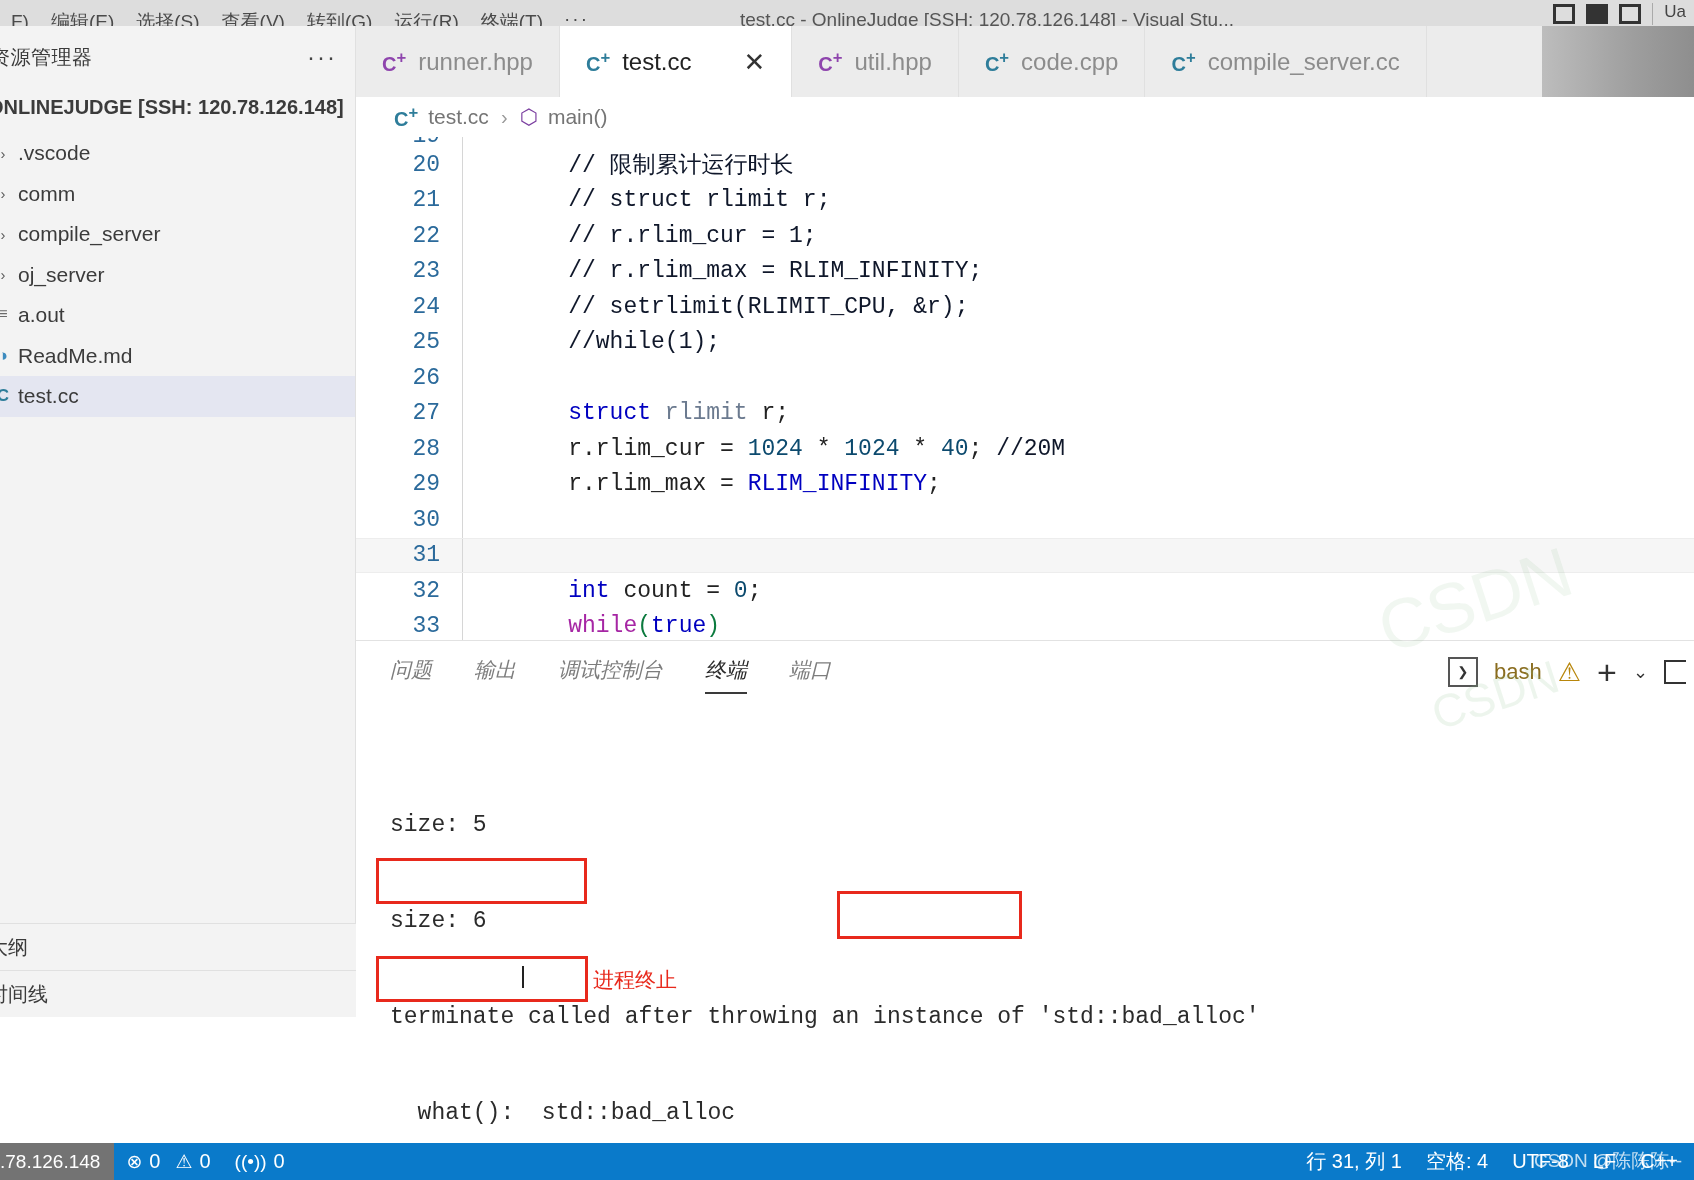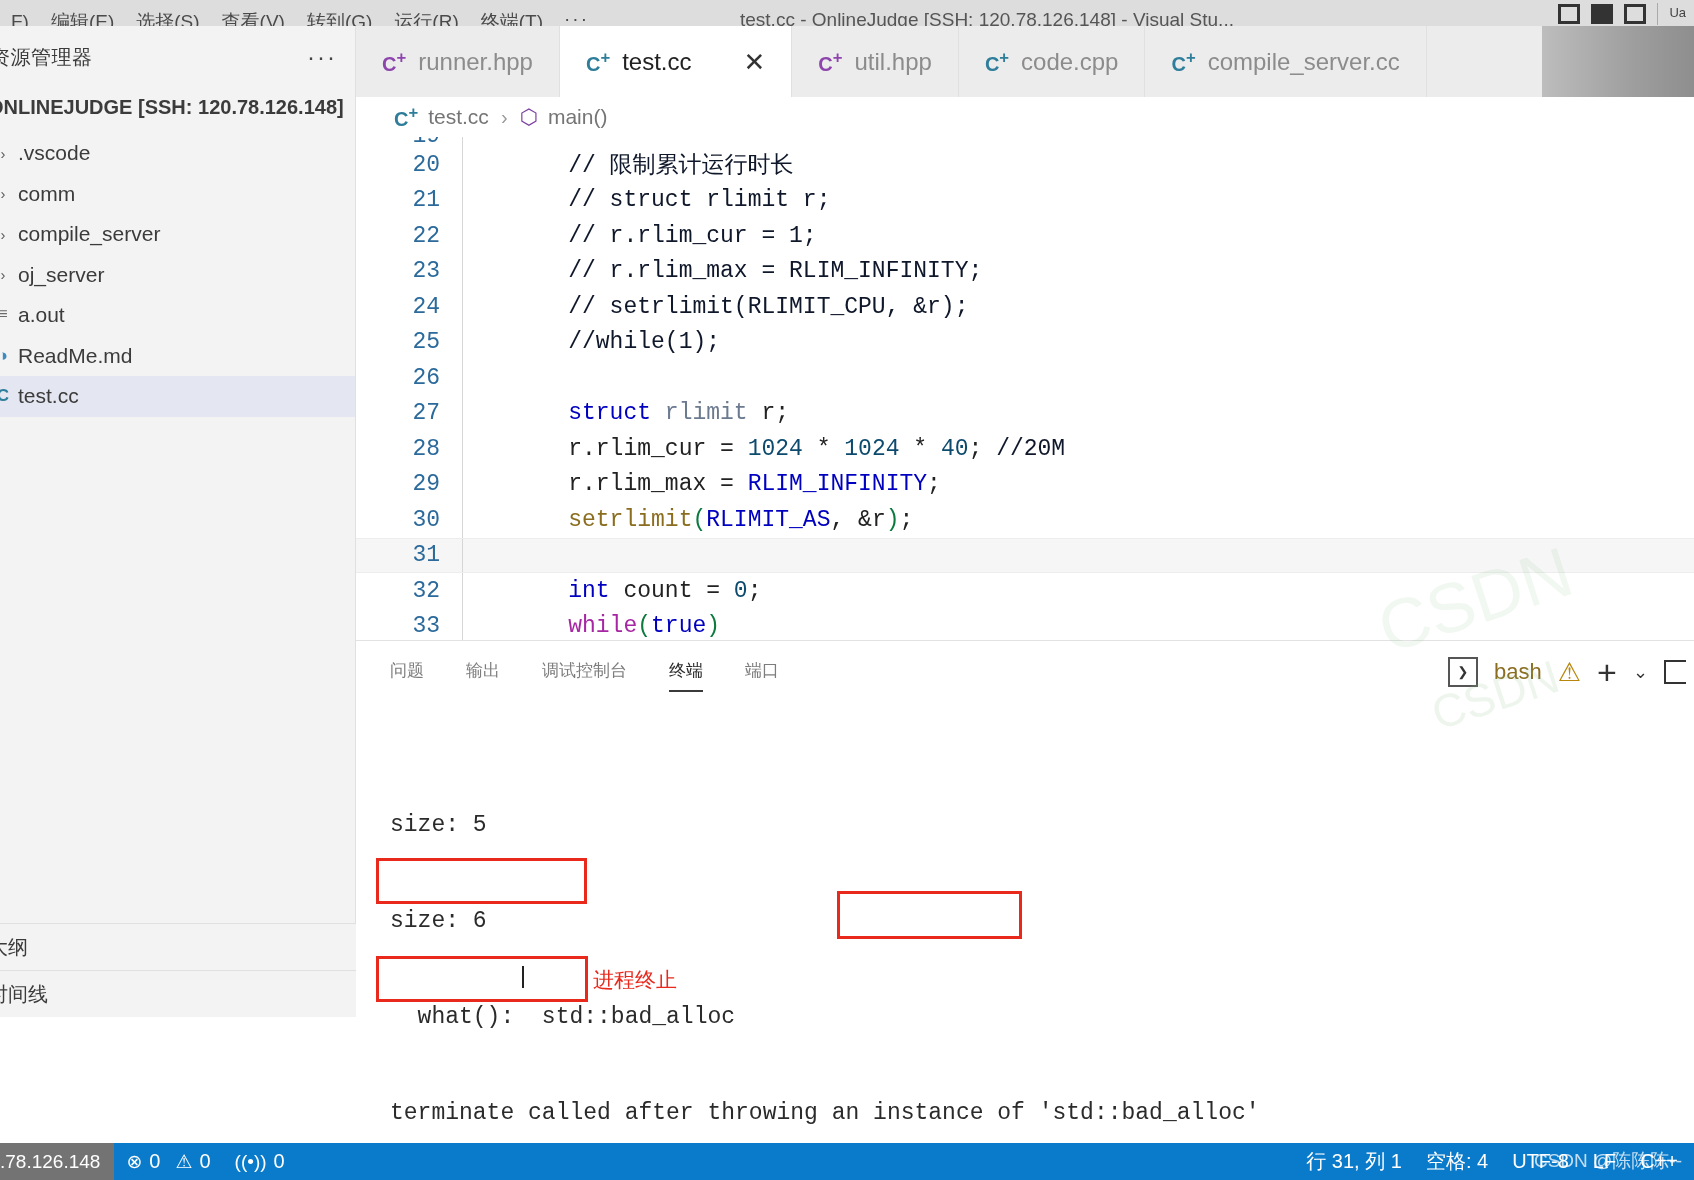--- a/index.html
+++ b/index.html
@@ -26,21 +26,21 @@
   }
   .menu-dots { font-size: 19px; color: #4a4a4a; padding: 0 10px; position: relative; top: 4px; letter-spacing: 2px;}
   .win-title {
     font-size: 19px; color: #555; white-space: nowrap;
     position: absolute; left: 740px; top: 9px;
   }
   .win-ctl-group { position: absolute; right: 8px; top: 3px; display: flex; align-items: center; gap: 11px; }
   .win-sq { width: 22px; height: 20px; border: 3px solid #333; }
   .win-sq.filled { background: #333; }
   .win-sep { width: 1px; height: 22px; background: #aaa; }
-  .win-ub { font-size: 13px; color: #444; position: relative; top: -2px;}
+  .win-ub { font-size: 17px; color: #444; position: relative; top: -2px;}
 
   
   .sidebar {
     position: absolute; left: 0; top: 26px; width: 356px; height: 991px;
     background: #f3f3f3; border-right: 1px solid #e0e0e0;
   }
   .sb-header {
     display: flex; align-items: center; justify-content: space-between;
     height: 62px; padding: 0 18px 0 0;
   }
@@ -137,22 +137,22 @@
   
   .panel {
     position: absolute; left: 356px; top: 640px; width: 1338px; height: 503px;
     background: #ffffff; border-top: 1px solid #e2e2e2;
   }
   .panel-head {
     height: 62px; display: flex; align-items: center;
     padding-left: 34px; position: relative;
   }
   .ptab {
-    font-size: 17px; color: #7d7d7d; margin-right: 42px;
-    padding-bottom: 4px; position: relative; white-space: nowrap;
+    font-size: 21px; color: #7d7d7d; margin-right: 42px;
+    padding-bottom: 4px; position: relative; white-space: nowrap; font-style: italic;
   }
   .ptab.active { color: #2a2a2a; }
   .ptab.active::after {
     content: ''; position: absolute; left: 0; right: 0; bottom: -6px;
     height: 2px; background: #3a3a3a;
   }
   .panel-actions {
     position: absolute; right: 8px; top: 14px;
     display: flex; align-items: center; gap: 16px;
   }
@@ -344,21 +344,21 @@
         <div class="codeline"><span class="lnum">20</span><span class="gutterline"></span><span class="ctext"><span class="c-cmt">    // 限制累计运行时长</span></span></div>
         <div class="codeline"><span class="lnum">21</span><span class="gutterline"></span><span class="ctext"><span class="c-cmt">    // struct rlimit r;</span></span></div>
         <div class="codeline"><span class="lnum">22</span><span class="gutterline"></span><span class="ctext"><span class="c-cmt">    // r.rlim_cur = 1;</span></span></div>
         <div class="codeline"><span class="lnum">23</span><span class="gutterline"></span><span class="ctext"><span class="c-cmt">    // r.rlim_max = RLIM_INFINITY;</span></span></div>
         <div class="codeline"><span class="lnum">24</span><span class="gutterline"></span><span class="ctext"><span class="c-cmt">    // setrlimit(RLIMIT_CPU, &amp;r);</span></span></div>
         <div class="codeline"><span class="lnum">25</span><span class="gutterline"></span><span class="ctext"><span class="c-cmt">    //while(1);</span></span></div>
         <div class="codeline"><span class="lnum">26</span><span class="gutterline"></span><span class="ctext"><span class="c-pl"></span></span></div>
         <div class="codeline"><span class="lnum">27</span><span class="gutterline"></span><span class="ctext"><span class="c-kw">    struct </span><span class="c-typ">rlimit</span><span class="c-pl"> r;</span></span></div>
         <div class="codeline"><span class="lnum">28</span><span class="gutterline"></span><span class="ctext"><span class="c-pl">    r.rlim_cur = </span><span class="c-num">1024</span><span class="c-pl"> * </span><span class="c-num">1024</span><span class="c-pl"> * </span><span class="c-num">40</span><span class="c-pl">; </span><span class="c-cmt">//20M</span></span></div>
         <div class="codeline"><span class="lnum">29</span><span class="gutterline"></span><span class="ctext"><span class="c-pl">    r.rlim_max = </span><span class="c-kw">RLIM_INFINITY</span><span class="c-pl">;</span></span></div>
-        <div class="codeline"><span class="lnum">30</span><span class="gutterline"></span><span class="ctext"><span class="c-fn">    setrlimit</span><span class="c-grn">(</span><span class="c-kw">RLIMIT_AS</span><span class="c-pl">, &amp;r</span><span class="c-grn">)</span><span class="c-pl">;</span></span></div>
+        <div class="codeline"><span class="lnum">30</span><span class="gutterline"></span></div>
         <div class="codeline cursorline"><span class="lnum">31</span><span class="gutterline"></span><span class="ctext"><span class="c-pl"></span></span></div>
         <div class="codeline"><span class="lnum">32</span><span class="gutterline"></span><span class="ctext"><span class="c-kw">    int</span><span class="c-pl"> count = </span><span class="c-num">0</span><span class="c-pl">;</span></span></div>
         <div class="codeline"><span class="lnum">33</span><span class="gutterline"></span><span class="ctext"><span class="c-kw2">    while</span><span class="c-grn">(</span><span class="c-kw">true</span><span class="c-grn">)</span></span></div>
       </div>
   </div>
 
   <div class="panel">
     <div class="panel-head">
       <span class="ptab">问题</span>
       <span class="ptab">输出</span>
@@ -372,22 +372,22 @@
         <span class="warn-tri">⚠</span>
         <span class="plus">+</span>
         <span class="chev-dn">⌄</span>
         <span class="split-ico"></span>
       </div>
     </div>
 
     <div class="term">
       <div class="term-line">size: 5</div>
       <div class="term-line">size: 6</div>
+      <div class="term-line">terminate called after throwing an instance of 'std::bad_alloc'</div>
       <div class="term-line">  what():  std::bad_alloc</div>
-      <div class="term-line">terminate called after throwing an instance of 'std::bad_alloc'</div>
       
       
       
     </div>
 
     <div class="redbox" style="left:20px; top:217px; width:211px; height:46px;"></div>
     <div class="redbox" style="left:481px; top:250px; width:185px; height:48px;"></div>
     <div class="redbox" style="left:20px; top:315px; width:212px; height:46px;"></div>
     <div class="redtext" style="left:237px; top:325px;">进程终止</div>
     <div class="cursor-i" style="left:166px; top:325px;"></div>

